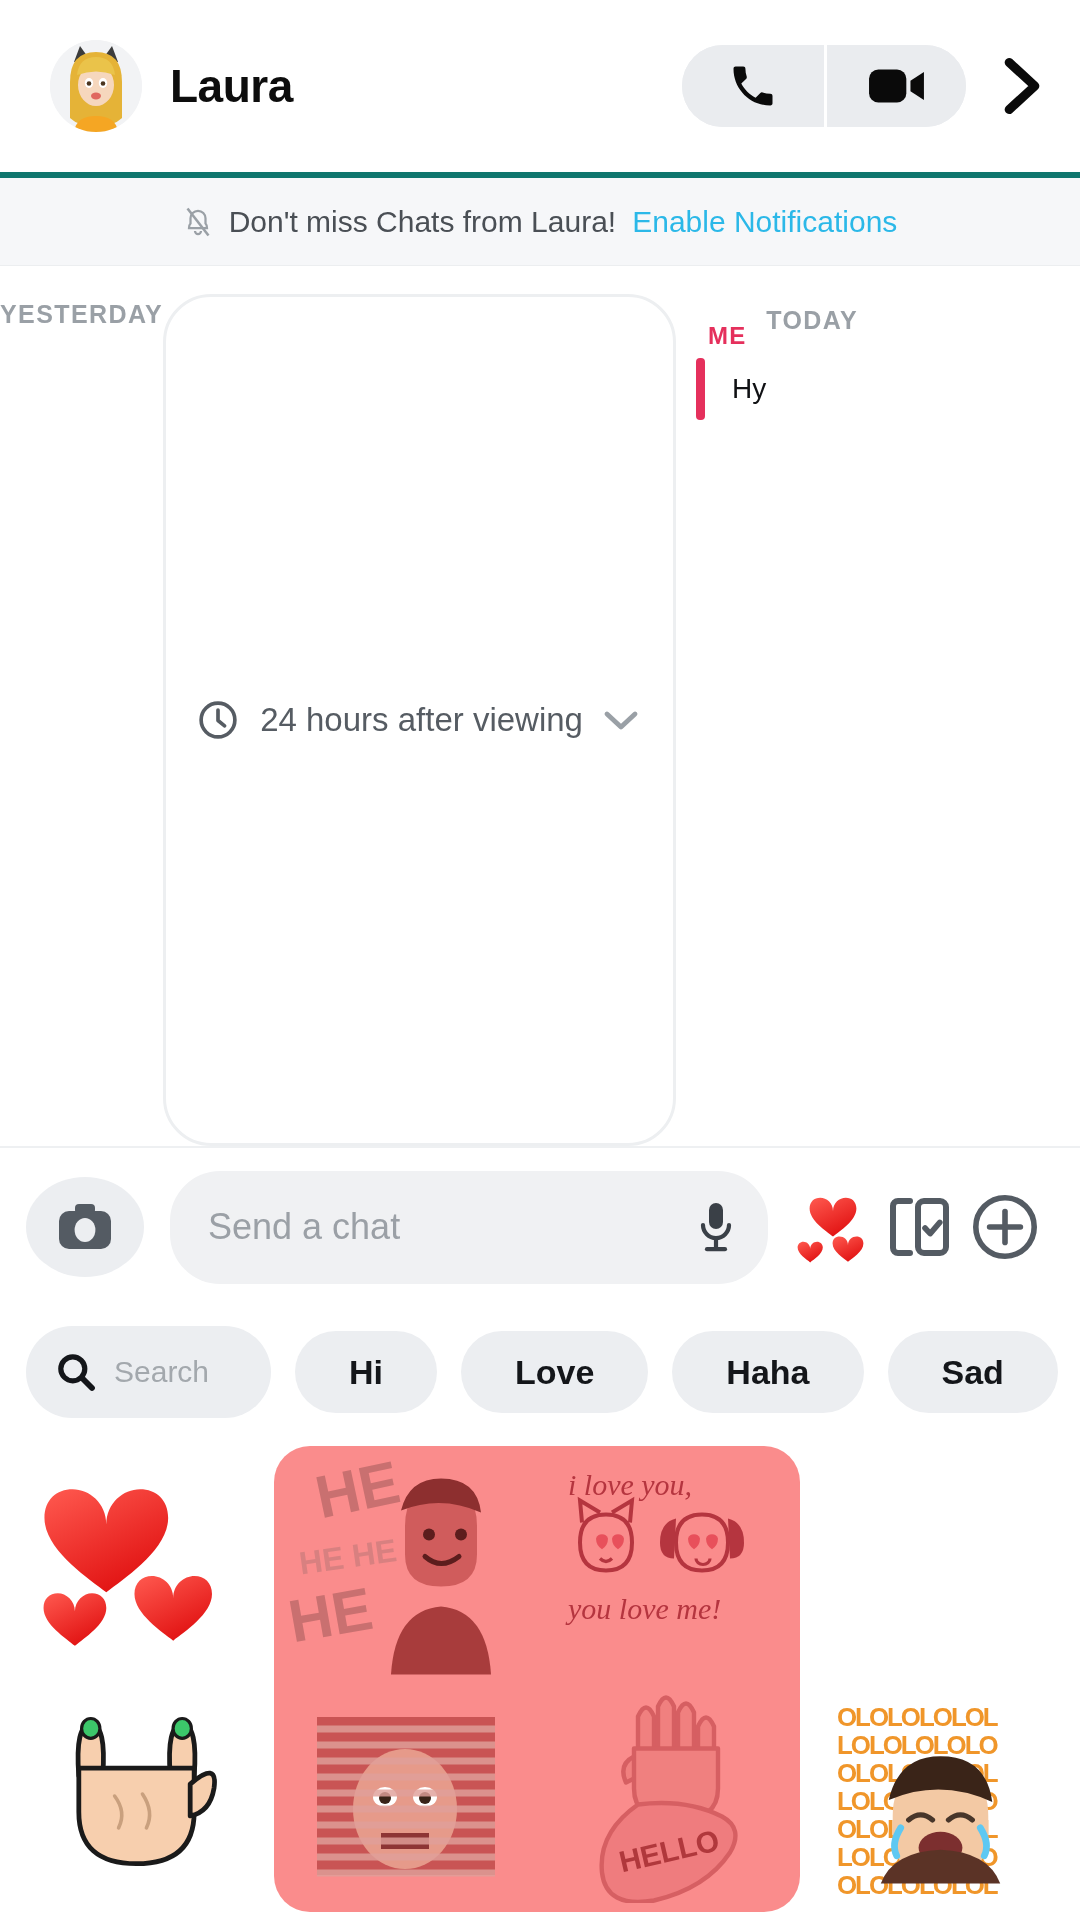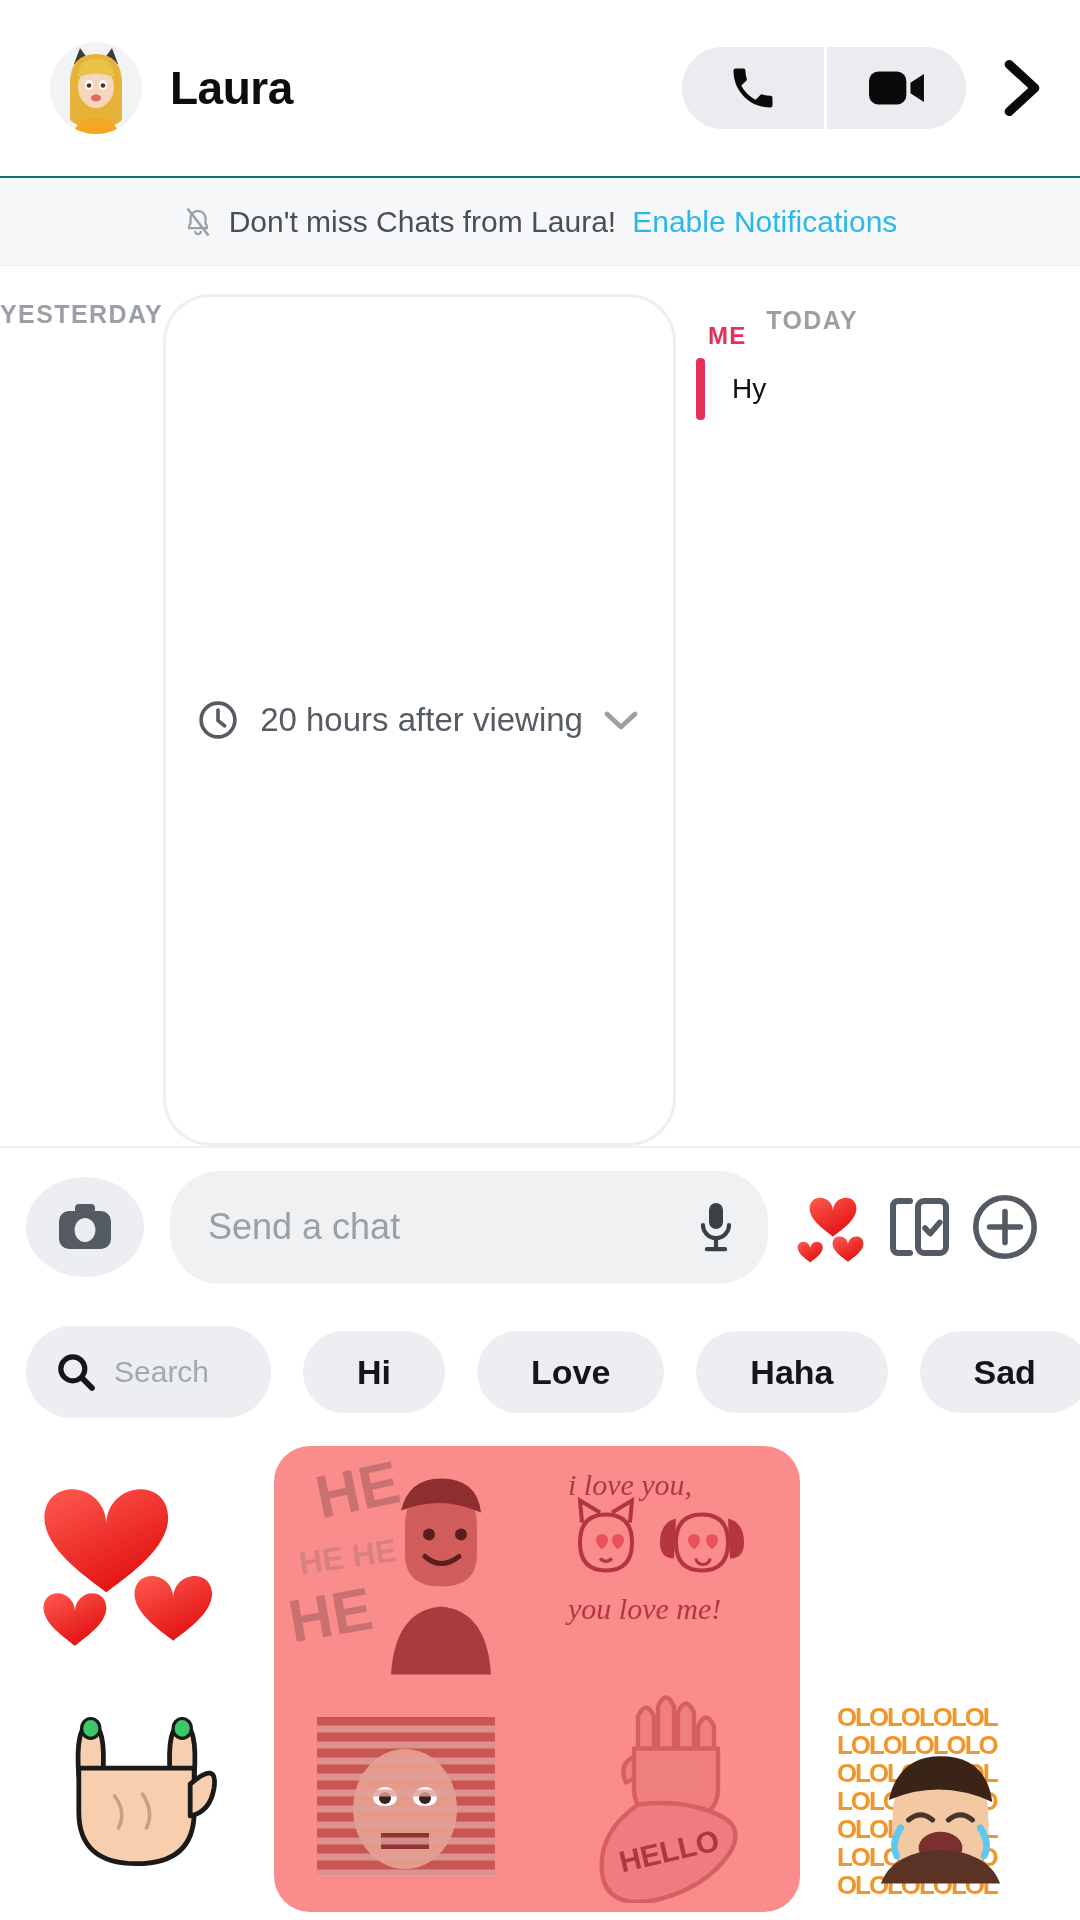--- a/index.html
+++ b/index.html
@@ -10,21 +10,21 @@
     overflow: hidden;
   }
   #app { width: 1080px; height: 1920px; position: relative; display: flex; flex-direction: column; background:#fff; }
 
   
   .header {
     height: 178px; flex: 0 0 178px;
     display: flex; align-items: center;
     padding: 0 28px 0 50px;
     background: #ffffff;
-    border-bottom: 2px solid #0f766e;
+    border-bottom: 6px solid #0f766e;
     position: relative;
   }
   .avatar {
     width: 92px; height: 92px; border-radius: 50%;
     background: #f2f3f5; flex: 0 0 92px;
     position: relative; overflow: hidden;
   }
   .header-name {
     font-size: 46px; font-weight: bold; color: #0d0d0d;
     margin-left: 28px; letter-spacing: -0.5px; flex: 1 1 auto;
@@ -106,21 +106,21 @@
     border-radius: 50px; margin-left: 26px; margin-right: 22px;
     display: flex; align-items: center; padding: 0 32px 0 38px;
   }
   .chat-ph { flex: 1 1 auto; font-size: 36px; color: #9ba0a6; }
   .mic-btn { flex: 0 0 auto; display:flex; align-items:center; cursor:pointer; }
   .ib-icon { flex: 0 0 auto; display:flex; align-items:center; justify-content:center; cursor:pointer; width: 86px; }
 
   
   .sticker-tabs {
     flex: 0 0 132px; height: 132px;
-    display: flex; align-items: center; gap: 32px;
+    display: flex; align-items: center; gap: 24px;
     padding: 0 0 0 26px; overflow: hidden; background: #fff;
   }
   .search-pill {
     flex: 0 0 245px; height: 92px; background: #eceef1; border-radius: 46px;
     display: flex; align-items: center; gap: 18px; padding: 0 30px; cursor: text;
   }
   .search-ph { font-size: 30px; color: #a3a8ad; }
   .chip {
     flex: 0 0 auto; height: 82px; background: #eceef1; border-radius: 46px;
     display: flex; align-items: center; justify-content: center;
@@ -211,21 +211,21 @@
 
     <div class="day-sep">YESTERDAY</div>
 
 
     <div class="timer-wrap">
       <div class="timer-pill">
         <svg width="44" height="44" viewBox="0 0 24 24">
           <circle cx="12" cy="12" r="9.2" fill="none" stroke="#565c63" stroke-width="2"></circle>
           <path d="M12 6.6 V12.3 L15.6 15.2" fill="none" stroke="#565c63" stroke-width="2" stroke-linecap="round" stroke-linejoin="round"></path>
         </svg>
-        <span class="timer-label">20 hours after viewing</span>
+        <span class="timer-label">24 hours after viewing</span>
         <svg width="36" height="24" viewBox="0 0 18 12">
           <path d="M2 3 L9 9.5 L16 3" fill="none" stroke="#9aa0a6" stroke-width="2.4" stroke-linecap="round" stroke-linejoin="round"></path>
         </svg>
       </div>
     </div>
 
     <div class="msg-block">
       <div class="msg-sender">ME</div>
       <div class="msg-row">
         <div class="msg-bar"></div>

